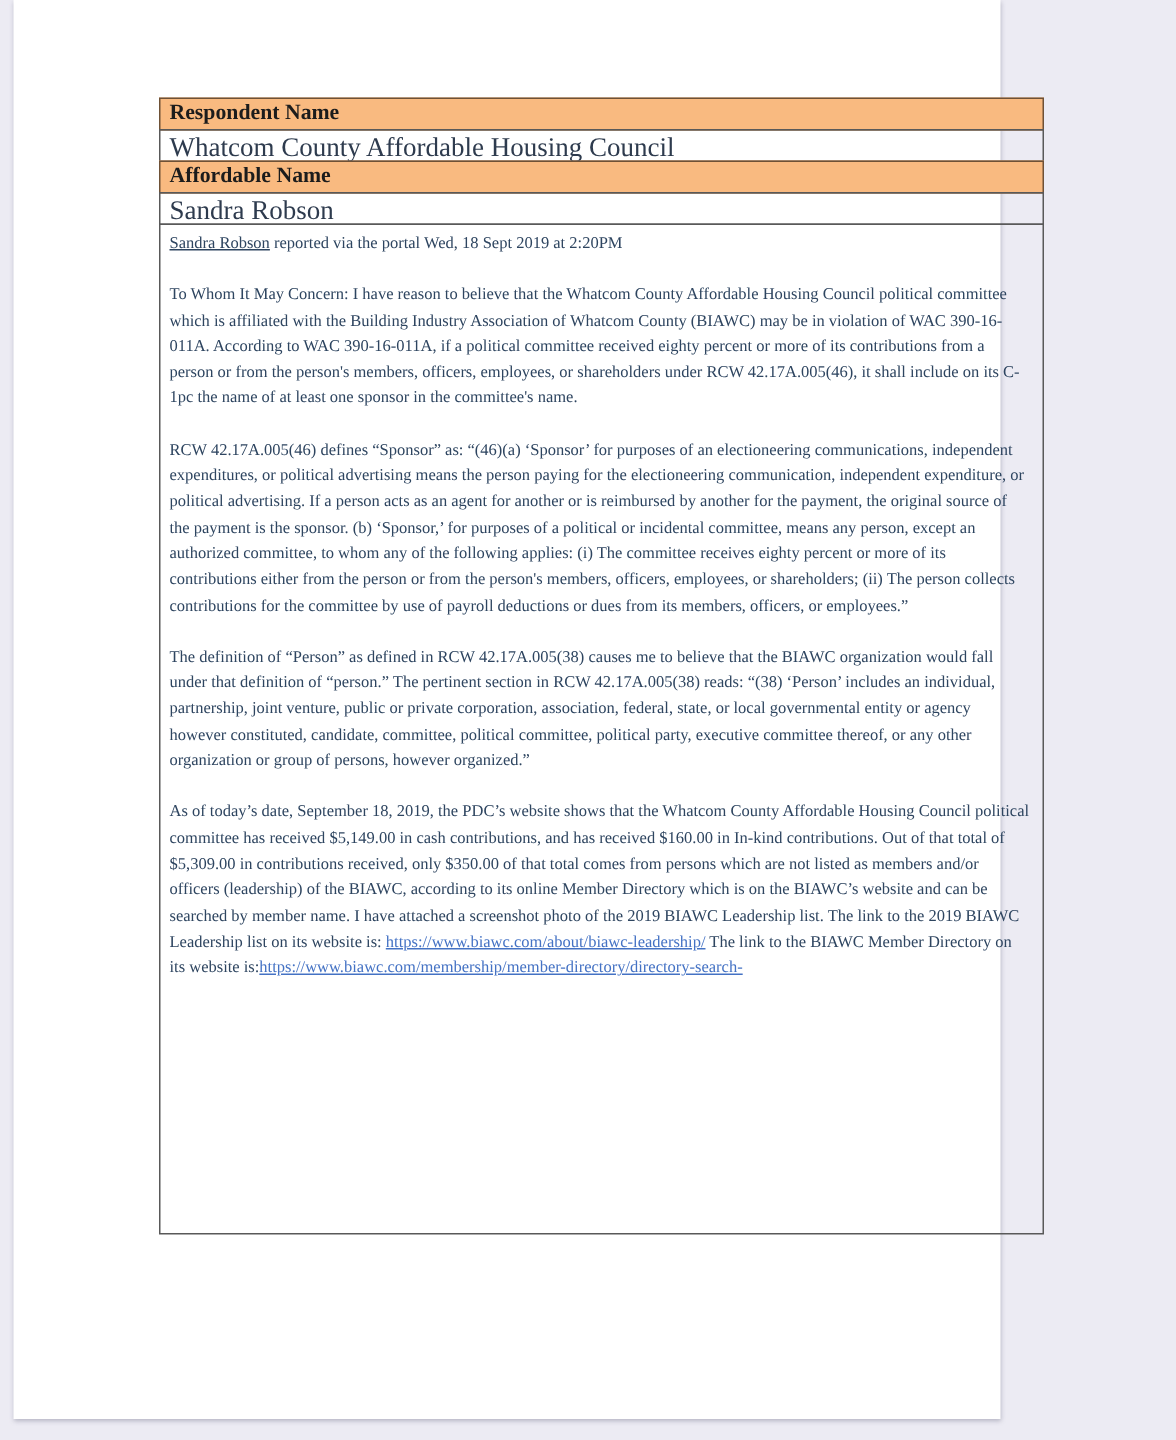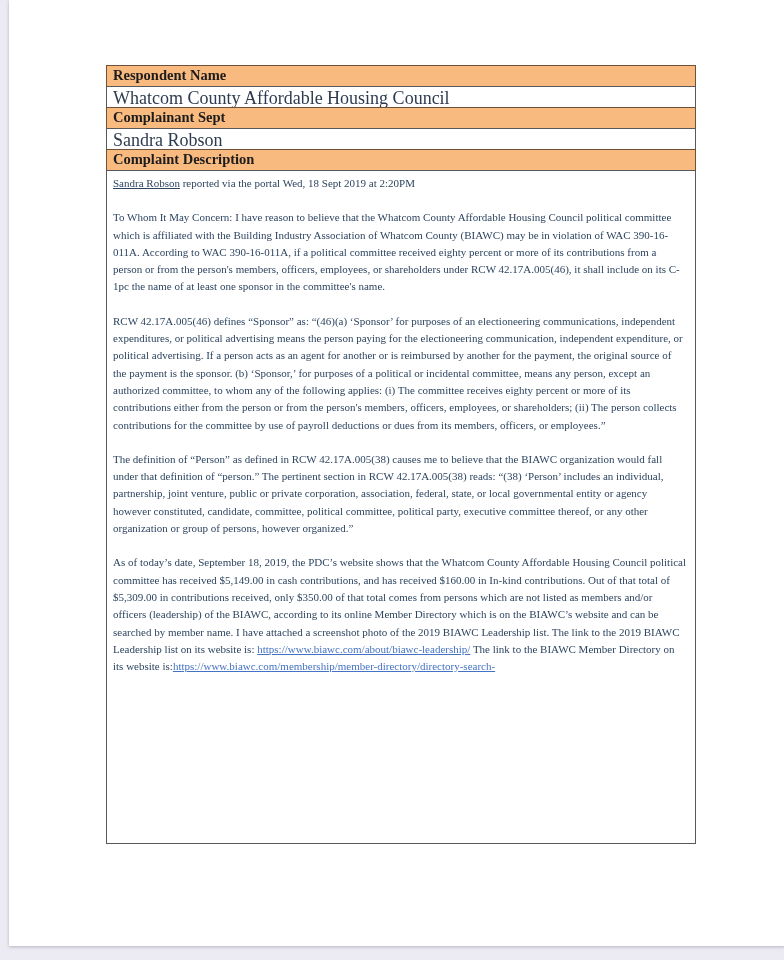--- a/index.html
+++ b/index.html
@@ -5,21 +5,21 @@
   * { box-sizing: border-box; }
   html, body { margin: 0; padding: 0; }
   body {
     width: 784px; height: 960px;
     background: var(--edge-bg, #ecebf3);
     font-family: "Liberation Serif", "DejaVu Serif", serif;
     position: relative; overflow: hidden;
   }
   .page {
     position: absolute; left: 9px; top: 0;
-    width: 776px; height: 946px;
+    width: 658px; height: 946px;
     background: #ffffff;
     box-shadow: 0 1px 3px rgba(80,80,110,0.35);
   }
   .form-table {
     position: absolute; left: 97px; top: 65px; width: 590px;
   }
   .row {
     border: 1px solid #595959;
     margin-top: -1px;
     height: 22px;
@@ -64,29 +64,26 @@
   <div class="form-table">
 
     <div class="row header">
       <span>Respondent Name</span>
     </div>
     <div class="row value">
       <span>Whatcom County Affordable Housing Council</span>
     </div>
 
     <div class="row header">
-      <span>Complainant Sept</span>
+      <span>Affordable Name</span>
     </div>
     <div class="row value">
       <span>Sandra Robson</span>
     </div>
 
-    <div class="row header">
-      <span>Complaint Description</span>
-    </div>
 
     <div class="desc-cell">
       <p>
         <span class="reported-name">Sandra Robson</span><span> reported via the portal Wed, 18 Sept 2019 at 2:20PM</span>
       </p>
       <p>To Whom It May Concern: I have reason to believe that the Whatcom County Affordable Housing Council political committee which is affiliated with the Building Industry Association of Whatcom County (BIAWC) may be in violation of WAC 390-16-011A. According to WAC 390-16-011A, if a political committee received eighty percent or more of its contributions from a person or from the person's members, officers, employees, or shareholders under RCW 42.17A.005(46), it shall include on its C-1pc the name of at least one sponsor in the committee's name.</p>
       <p>RCW 42.17A.005(46) defines “Sponsor” as: “(46)(a) ‘Sponsor’ for purposes of an electioneering communications, independent expenditures, or political advertising means the person paying for the electioneering communication, independent expenditure, or political advertising. If a person acts as an agent for another or is reimbursed by another for the payment, the original source of the payment is the sponsor. (b) ‘Sponsor,’ for purposes of a political or incidental committee, means any person, except an authorized committee, to whom any of the following applies: (i) The committee receives eighty percent or more of its contributions either from the person or from the person's members, officers, employees, or shareholders; (ii) The person collects contributions for the committee by use of payroll deductions or dues from its members, officers, or employees.”</p>
       <p>The definition of “Person” as defined in RCW 42.17A.005(38) causes me to believe that the BIAWC organization would fall under that definition of “person.” The pertinent section in RCW 42.17A.005(38) reads: “(38) ‘Person’ includes an individual, partnership, joint venture, public or private corporation, association, federal, state, or local governmental entity or agency however constituted, candidate, committee, political committee, political party, executive committee thereof, or any other organization or group of persons, however organized.”</p>
       <p>
         <span>As of today’s date, September 18, 2019, the PDC’s website shows that the Whatcom County Affordable Housing Council political committee has received $5,149.00 in cash contributions, and has received $160.00 in In-kind contributions. Out of that total of $5,309.00 in contributions received, only $350.00 of that total comes from persons which are not listed as members and/or officers (leadership) of the BIAWC, according to its online Member Directory which is on the BIAWC’s website and can be searched by member name. I have attached a screenshot photo of the 2019 BIAWC Leadership list. The link to the 2019 BIAWC Leadership list on its website is: </span><span class="link">https://www.biawc.com/about/biawc-leadership/</span><span> The link to the BIAWC Member Directory on its website is:</span><span class="link">https://www.biawc.com/membership/member-directory/directory-search-</span>

